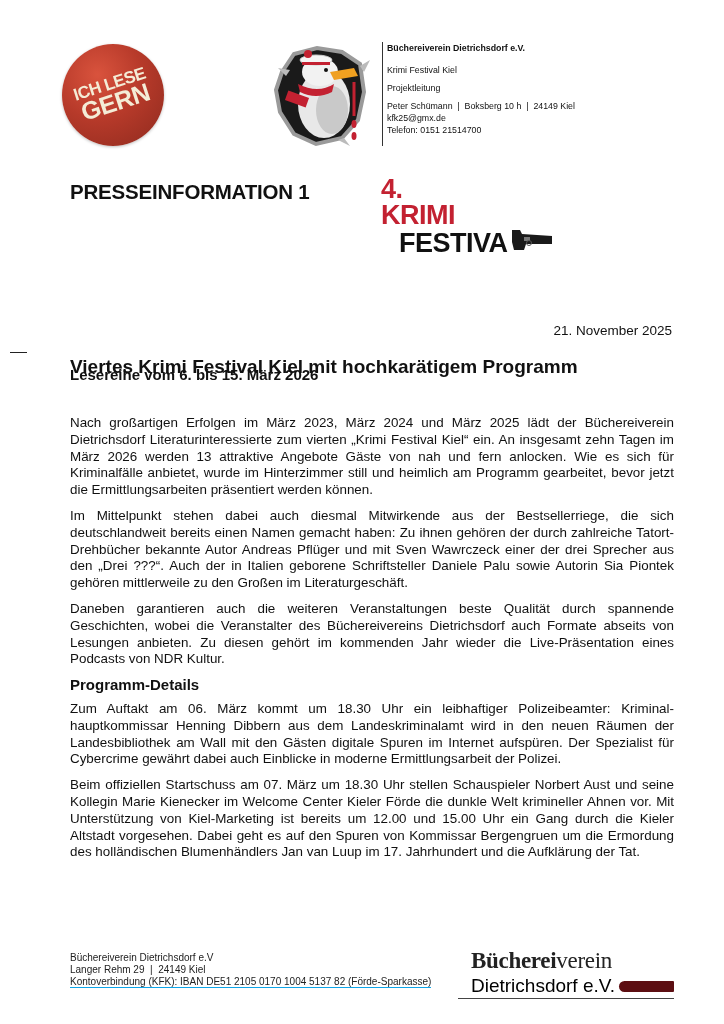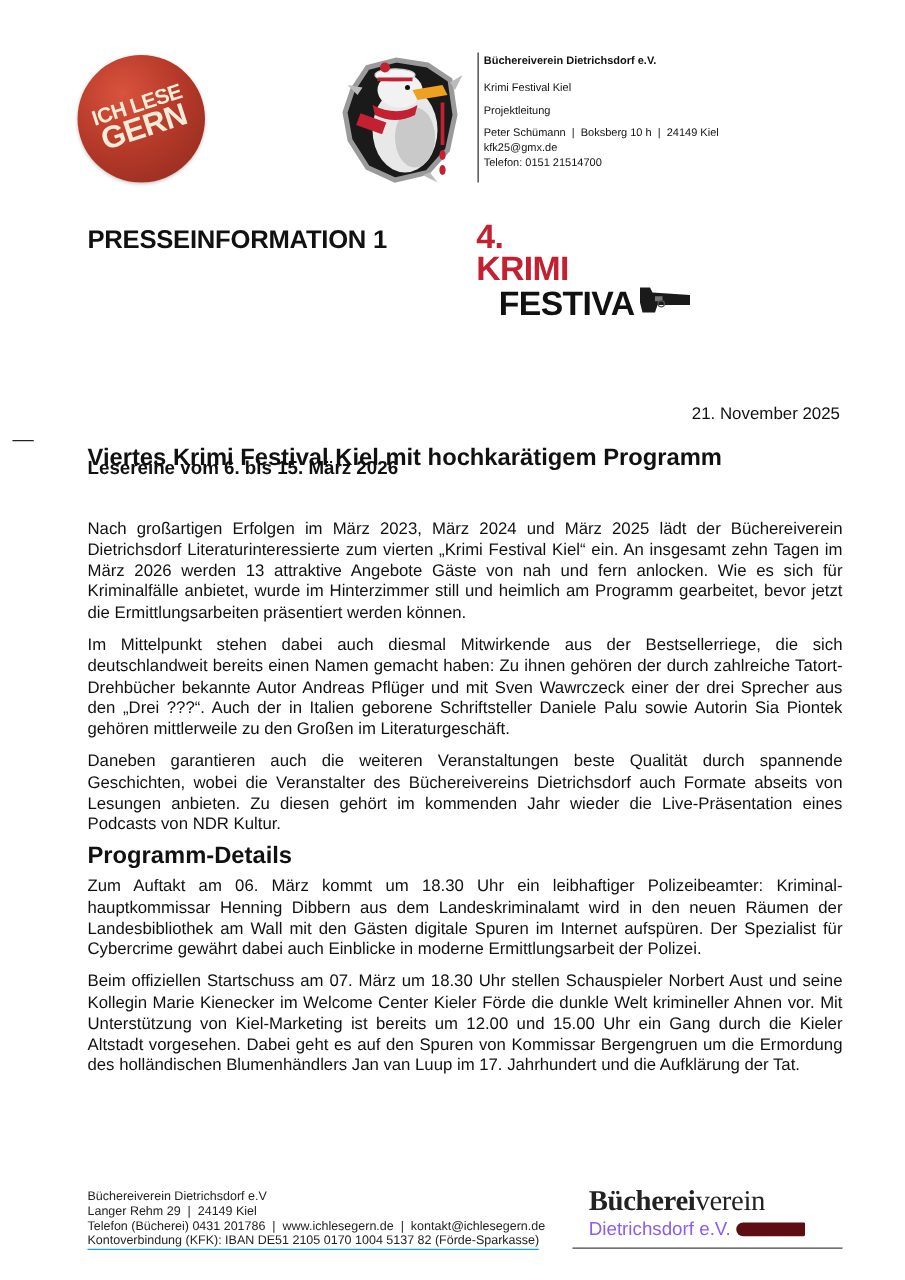--- a/index.html
+++ b/index.html
@@ -39,30 +39,30 @@
   .gun { margin-left: 2px; }
 
   .date { right: 52px; top: 323px; font-size: 13.5px; }
   .dash { left: 10px; top: 352px; width: 17px; height: 1px; background: #222; }
 
   .headline { left: 70px; top: 356px; font-size: 19px; font-weight: bold; }
   .subhead { left: 70px; top: 366px; font-size: 15px; font-weight: bold; }
 
   .body { left: 70px; top: 415px; width: 604px; font-size: 13.4px; line-height: 16.8px; text-align: justify; }
   .body p { margin: 0 0 9px 0; hyphens: manual; }
-  .body h3 { margin: 0 0 7px 0; font-size: 19px; font-weight: bold; }
+  .body h3 { margin: 0 0 7px 0; font-size: 15px; font-weight: bold; }
 
   
   .foot-addr { left: 70px; top: 952px; font-size: 10px; line-height: 11.8px; color: #222; }
   .foot-addr .line4 { border-bottom: 1px solid #0ea5e9; display: inline-block; }
   .foot-logo { left: 471px; top: 948px; }
   .foot-logo .l1 { font-family: Liberation Serif, serif; font-size: 23px; color: #222; letter-spacing: -0.3px; }
   .foot-logo .l1 b { font-weight: bold; }
   .foot-logo .l2row { display: flex; align-items: center; margin-top: 1px; }
-  .foot-logo .l2 { font-size: 15px; color: #8b5cf6; }
+  .foot-logo .l2 { font-size: 19px; color: #000000; }
   .foot-logo .book { width: 55px; height: 11px; background: #5c0e12; border-radius: 6px 1px 1px 6px; margin-left: 4px; }
   .foot-rule { left: 458px; top: 998px; width: 216px; height: 1px; background: #444; }
 </style>
 </head>
 <body>
 
 <div class="abs badge">
   <div class="badge-text">
     <span class="badge-l1">ICH LESE</span>
     <span class="badge-l2">GERN</span>
@@ -131,21 +131,20 @@
   <p>Im Mittelpunkt stehen dabei auch diesmal Mitwirkende aus der Bestsellerriege, die sich deutschlandweit bereits einen Namen gemacht haben: Zu ihnen gehören der durch zahlrei­che Tatort-Drehbücher bekannte Autor Andreas Pflüger und mit Sven Wawrczeck einer der drei Sprecher aus den „Drei ???“. Auch der in Italien geborene Schriftsteller Daniele Palu sowie Autorin Sia Piontek gehören mittlerweile zu den Großen im Literaturgeschäft.</p>
   <p>Daneben garantieren auch die weiteren Veranstaltungen beste Qualität durch spannende Geschichten, wobei die Veranstalter des Büchereivereins Dietrichsdorf auch Formate abseits von Lesungen anbieten. Zu diesen gehört im kommenden Jahr wieder die Live-Präsentation eines Podcasts von NDR Kultur.</p>
   <h3>Programm-Details</h3>
   <p>Zum Auftakt am 06. März kommt um 18.30 Uhr ein leibhaftiger Polizeibeamter: Kriminal­hauptkommissar Henning Dibbern aus dem Landeskriminalamt wird in den neuen Räumen der Landesbibliothek am Wall mit den Gästen digitale Spuren im Internet aufspüren. Der Spezialist für Cybercrime gewährt dabei auch Einblicke in moderne Ermittlungsarbeit der Po­lizei.</p>
   <p>Beim offiziellen Startschuss am 07. März um 18.30 Uhr stellen Schauspieler Norbert Aust und seine Kollegin Marie Kienecker im Welcome Center Kieler Förde die dunkle Welt krimi­neller Ahnen vor. Mit Unterstützung von Kiel-Marketing ist bereits um 12.00 und 15.00 Uhr ein Gang durch die Kieler Altstadt vorgesehen. Dabei geht es auf den Spuren von Kommis­sar Bergengruen um die Ermordung des holländischen Blumenhändlers Jan van Luup im 17. Jahrhundert und die Aufklärung der Tat.</p>
 </div>
 
 <div class="abs foot-addr">
   <div>Büchereiverein Dietrichsdorf e.V</div>
   <div style="white-space:pre;">Langer Rehm 29  |  24149 Kiel</div>
-  <div style="white-space:pre;">Telefon (Bücherei) 0431 201786  |  www.ichlesegern.de  |  kontakt@ichlesegern.de</div>
   <div><span class="line4">Kontoverbindung (KFK): IBAN DE51 2105 0170 1004 5137 82 (Förde-Sparkasse)</span></div>
 </div>
 
 <div class="abs foot-logo">
   <div class="l1"><b>Bücherei</b><span>verein</span></div>
   <div class="l2row">
     <span class="l2">Dietrichsdorf e.V.</span>
     <span class="book"></span>
   </div>
 </div>

